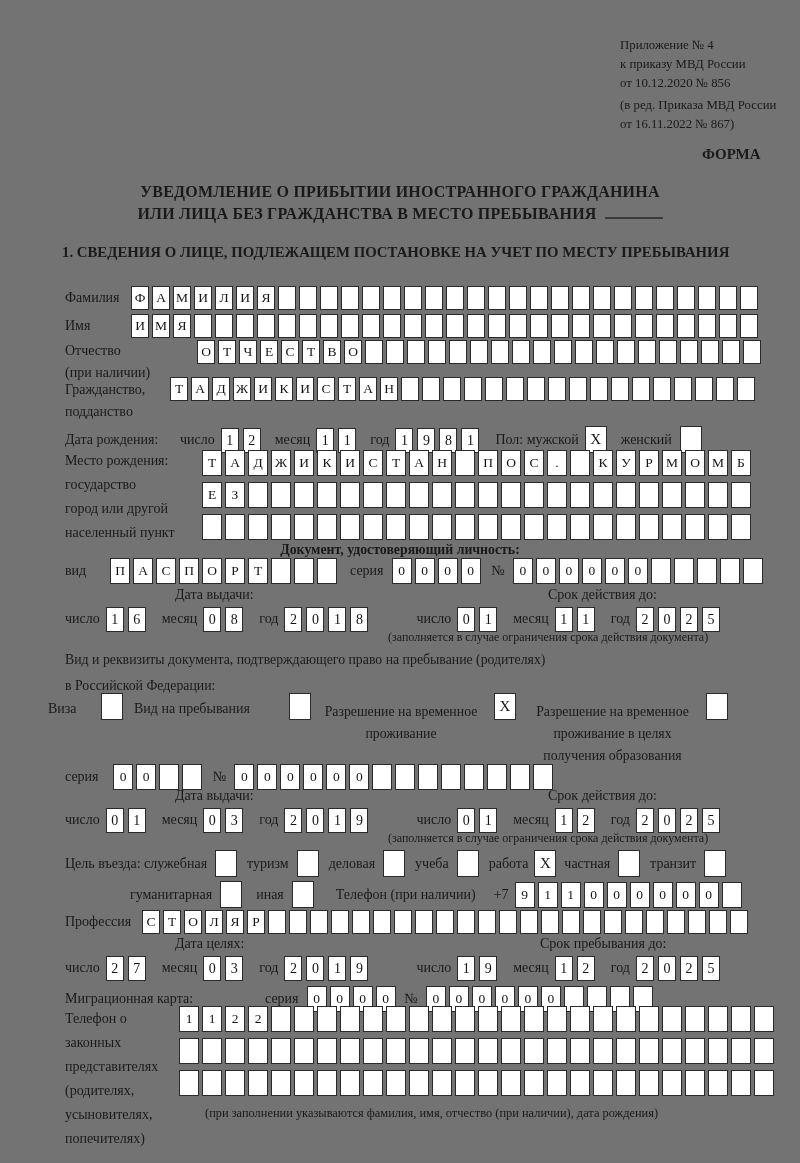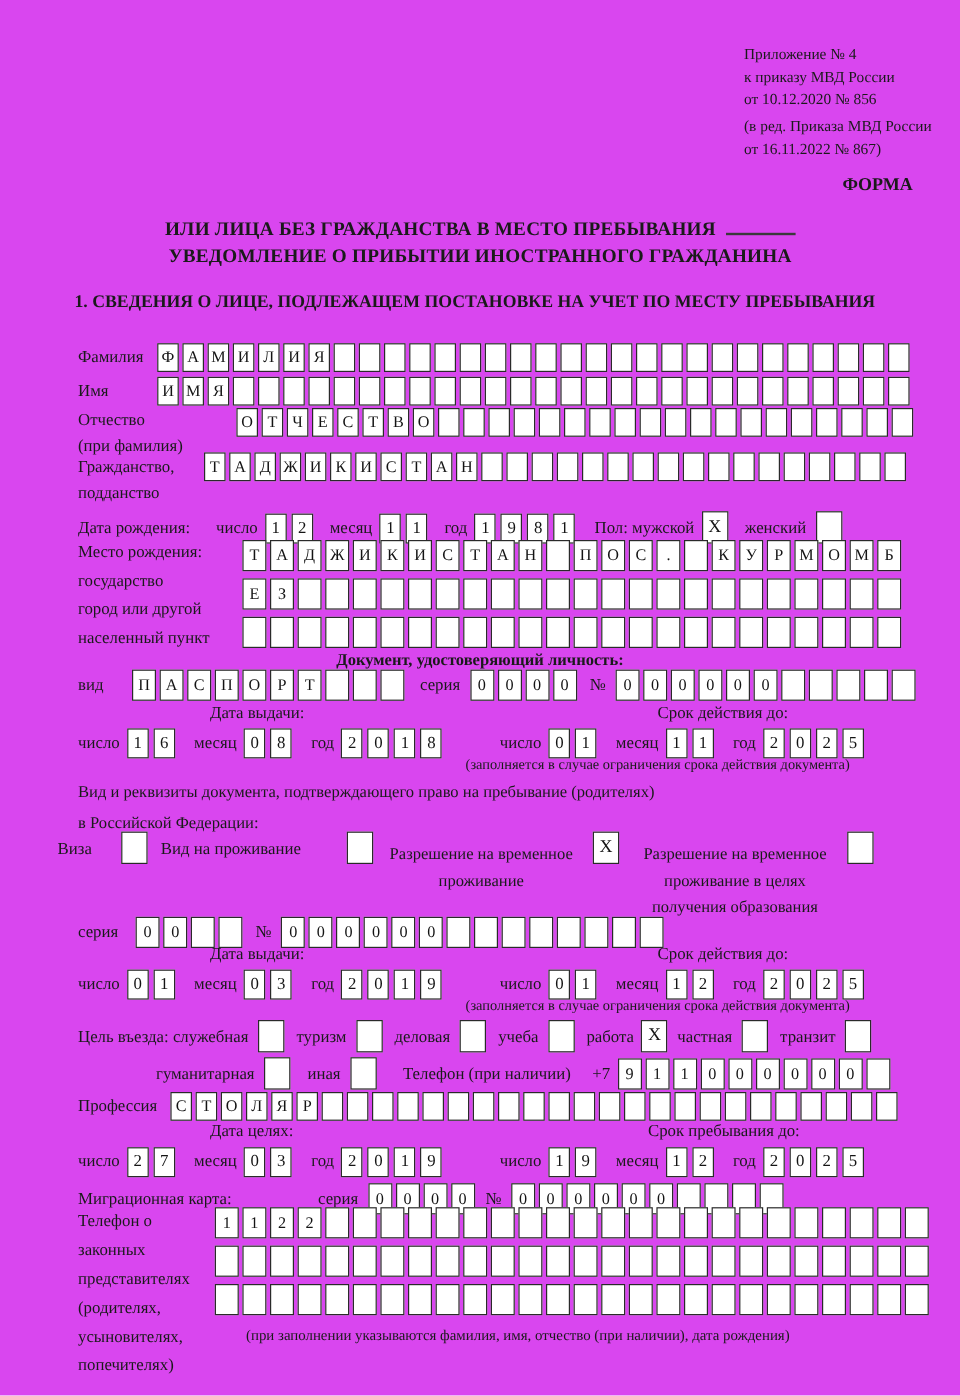--- a/index.html
+++ b/index.html
@@ -1,16 +1,16 @@
 <!DOCTYPE html>
 <html><head>
 <meta charset="utf-8">
 <style>
   html,body{margin:0;padding:0;background:#fff;}
-  .page{position:relative;width:800px;height:1163px;background:#d946ef;overflow:hidden;
+  .page{position:relative;width:800px;height:1163px;background:#737373;overflow:hidden;
         font-family:"Liberation Serif",serif;color:#1a1a1a;}
   .abs{position:absolute;white-space:nowrap;}
   .lbl{font-size:14px;}
   .sm-lbl{font-size:12px;}
   .bold{font-weight:bold;}
   .center{text-align:center;}
   
   .cells{display:inline-flex;vertical-align:middle;}
   .cell{box-sizing:border-box;display:inline-flex;align-items:center;justify-content:center;
         border:1.6px solid #2a2a2a;background:#fff;font-size:13.5px;color:#141414;}
@@ -33,22 +33,22 @@
   <div class="abs" style="left:620px;top:36px;">
     <div class="annex-line">Приложение № 4</div>
     <div class="annex-line">к приказу МВД России</div>
     <div class="annex-line">от 10.12.2020 № 856</div>
     <div class="annex-line" style="margin-top:3px;">(в ред. Приказа МВД России</div>
     <div class="annex-line">от 16.11.2022 № 867)</div>
   </div>
   <div class="abs bold" style="left:702px;top:146px;font-size:15px;">ФОРМА</div>
 
   <div class="abs center" style="left:0;top:181px;width:800px;">
+    <div class="title-line">УВЕДОМЛЕНИЕ О ПРИБЫТИИ ИНОСТРАННОГО ГРАЖДАНИНА</div>
     <div class="title-line"><span>ИЛИ ЛИЦА БЕЗ ГРАЖДАНСТВА В МЕСТО ПРЕБЫВАНИЯ</span><span class="blank-line"></span></div>
-    <div class="title-line">УВЕДОМЛЕНИЕ О ПРИБЫТИИ ИНОСТРАННОГО ГРАЖДАНИНА</div>
   </div>
 
   <div class="abs bold" style="left:62px;top:244px;font-size:14.8px;">1. СВЕДЕНИЯ О ЛИЦЕ, ПОДЛЕЖАЩЕМ ПОСТАНОВКЕ НА УЧЕТ ПО МЕСТУ ПРЕБЫВАНИЯ</div>
 
   <div class="abs" style="left:65px;top:286px;">
     <span class="lbl ilb" style="width:66px;">Фамилия</span><span class="cells sm">
         <span class="cell">Ф</span>
         <span class="cell">А</span>
         <span class="cell">М</span>
         <span class="cell">И</span>
@@ -110,21 +110,21 @@
         <span class="cell"></span>
         <span class="cell"></span>
         <span class="cell"></span>
         <span class="cell"></span>
         <span class="cell"></span>
         <span class="cell"></span>
       </span>
   </div>
 
   <div class="abs lbl" style="left:65px;top:343px;">Отчество</div>
-  <div class="abs lbl" style="left:65px;top:365px;">(при фамилия)</div>
+  <div class="abs lbl" style="left:65px;top:365px;">(при наличии)</div>
   <div class="abs cells sm" style="left:197px;top:340px;">
       <span class="cell">О</span>
       <span class="cell">Т</span>
       <span class="cell">Ч</span>
       <span class="cell">Е</span>
       <span class="cell">С</span>
       <span class="cell">Т</span>
       <span class="cell">В</span>
       <span class="cell">О</span>
       <span class="cell"></span>
@@ -340,21 +340,21 @@
         <span class="cell">5</span>
       </span>
   </div>
   <div class="abs sm-lbl" style="left:388px;top:630px;">(заполняется в случае ограничения срока действия документа)</div>
 
   <div class="abs" style="left:65px;top:652px;font-size:13.8px;">Вид и реквизиты документа, подтверждающего право на пребывание (родителях)</div>
   <div class="abs" style="left:65px;top:678px;font-size:13.8px;">в Российской Федерации:</div>
 
   <div class="abs lbl" style="left:48px;top:701px;">Виза</div>
   <span class="abs checkbox" style="left:101px;top:695px;"></span>
-  <div class="abs lbl" style="left:134px;top:701px;">Вид на проживание</div>
+  <div class="abs lbl" style="left:134px;top:701px;">Вид на пребывания</div>
   <span class="abs checkbox" style="left:289px;top:695px;"></span>
   <div class="abs center" style="left:315px;top:701px;width:172px;white-space:normal;font-size:13.8px;line-height:22px;">
     <div>Разрешение на временное</div>
     <div>проживание</div>
   </div>
   <span class="abs checkbox" style="left:494px;top:695px;">X</span>
   <div class="abs center" style="left:525px;top:701px;width:175px;white-space:normal;font-size:13.8px;line-height:22px;">
     <div>Разрешение на временное</div>
     <div>проживание в целях</div>
     <div>получения образования</div>

